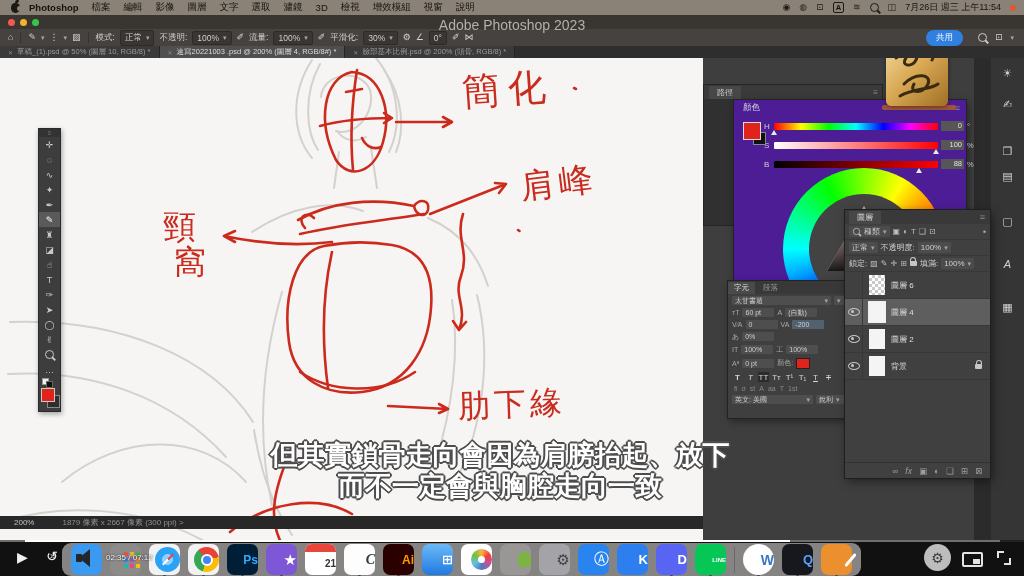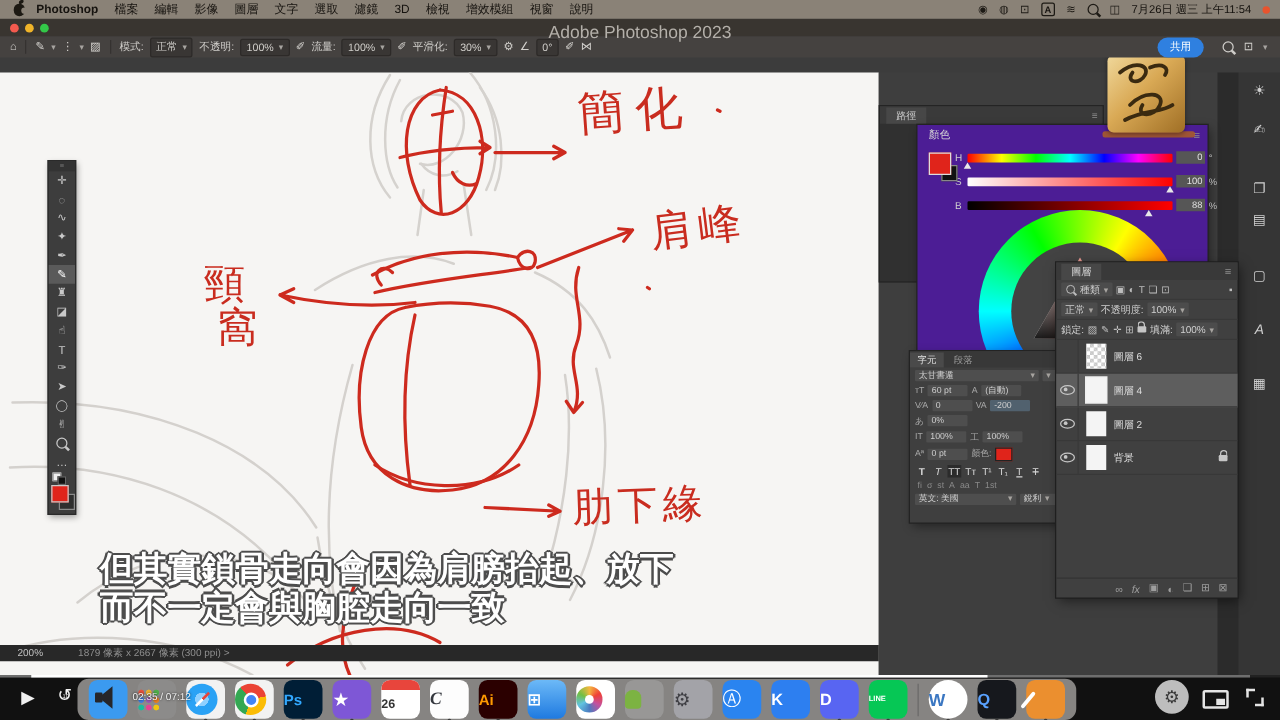--- a/index.html
+++ b/index.html
@@ -131,39 +131,39 @@
   .lname{color:#dedede;}
   .layer .lock{margin-left:auto;margin-right:8px;}
   .lock{width:7px;height:5px;background:#c6c6c6;border-radius:1px;position:relative;display:inline-block;}
   .lock::before{content:'';position:absolute;width:4px;height:4px;border:1px solid #c6c6c6;border-bottom:none;border-radius:3px 3px 0 0;top:-4px;left:0.5px;}
   #lbottom{position:absolute;bottom:0;left:0;width:100%;height:16px;border-top:1px solid #333;
     display:flex;align-items:center;justify-content:flex-end;gap:7px;padding-right:8px;box-sizing:border-box;color:#9e9e9e;font-size:8.5px;}
   
   #goldlogo{left:886px;top:44px;width:62px;height:62px;border-radius:5px;z-index:8;
     background:linear-gradient(135deg,#f0d89b,#d9a955 45%,#a06f25);box-shadow:0 1px 4px rgba(0,0,0,.4);}
   
-  #subtitle{left:80px;top:440px;width:840px;text-align:left;z-index:40;color:#fff;font-weight:bold;
+  #subtitle{left:80px;top:440px;width:840px;text-align:center;z-index:40;color:#fff;font-weight:bold;
     font-size:27px;line-height:31px;
     text-shadow:-2px 0 0 #4d4d4d,2px 0 0 #4d4d4d,0 -2px 0 #4d4d4d,0 2px 0 #4d4d4d,-1px -1px 0 #4d4d4d,1px 1px 0 #4d4d4d,1px -1px 0 #4d4d4d,-1px 1px 0 #4d4d4d;}
   
   #bottombar{left:0;top:540px;width:1024px;height:36px;background:#111;z-index:50;}
   #progress{position:absolute;left:0;top:0;width:100%;height:2px;background:#222;}
   #progress .rest{position:absolute;left:0;top:0;width:1000px;height:2px;background:#6e6e6e;}
   #progress .played{position:absolute;left:25px;top:0;width:765px;height:2px;background:#fff;}
   .pbtn{position:absolute;color:#f0f0f0;}
   #playbtn{left:17px;top:9px;font-size:14px;}
   #replaybtn{left:46px;top:8px;font-size:14px;}
   #replaybtn .n{position:absolute;left:4px;top:6px;font-size:4.5px;}
   #timetxt{position:absolute;left:106px;top:13px;font-size:8px;color:#f4f4f4;z-index:60;text-shadow:0 0 2px #000;}
   #speaker{position:absolute;left:76px;top:8px;width:20px;height:20px;z-index:60;}
   #speaker::before{content:'';position:absolute;left:0;top:6px;width:6px;height:8px;background:#26262a;border-radius:1px;}
   #speaker::after{content:'';position:absolute;left:3px;top:1px;border-top:9px solid transparent;border-bottom:9px solid transparent;border-right:11px solid #26262a;}
   #dock{position:absolute;left:62px;top:3px;height:33px;background:rgba(206,204,200,.62);border-radius:9px;
     display:inline-flex;align-items:center;gap:8px;padding:0 9px;z-index:55;}
-  .dtile{position:relative;width:31px;height:31px;border-radius:7px;display:flex;align-items:center;justify-content:flex-start;
+  .dtile{position:relative;width:31px;height:31px;border-radius:7px;display:flex;align-items:center;justify-content:flex-end;
     font-weight:bold;color:#fff;flex:0 0 auto;}
   .run::after{content:'';position:absolute;bottom:-3px;left:14px;width:3px;height:3px;border-radius:50%;background:#3a3a3a;}
   .dsep{width:1px;height:26px;background:rgba(70,70,70,.45);flex:0 0 auto;}
   .t-finder{background:#3b9af0;}
   .t-launchpad{background:rgba(150,150,150,.4);}
   .lp{width:18px;height:18px;background-image:
     radial-gradient(circle at 3px 3px,#e5533f 2px,transparent 2.6px),
     radial-gradient(circle at 9px 3px,#f0b32f 2px,transparent 2.6px),
     radial-gradient(circle at 15px 3px,#4fae4a 2px,transparent 2.6px),
     radial-gradient(circle at 3px 9px,#3f7fe5 2px,transparent 2.6px),
@@ -287,20 +287,34 @@
     <span class="oic">✐</span>
     <span class="oic">⋈</span>
     <span class="share">共用</span>
     <span class="endicons">
       <span class="mag" style="color:#cfcdc9"></span>
       <span class="oic">⊡</span>
       <span class="caret">▾</span>
     </span>
   </div>
 
+  <div id="tabbar" class="abs">
+    <span class="dtab inactive">
+      <span class="x">✕</span>
+      <span>草稿_(1).psd @ 50% (圖層 10, RGB/8) *</span>
+    </span>
+    <span class="dtab active">
+      <span class="x">✕</span>
+      <span>速寫20221003 .psd @ 200% (圖層 4, RGB/8#) *</span>
+    </span>
+    <span class="dtab inactive">
+      <span class="x">✕</span>
+      <span>臉部基本比例.psd @ 200% (頭骨, RGB/8) *</span>
+    </span>
+  </div>
 
   <div id="canvas" class="abs"></div>
   <svg id="sketch" class="abs" width="703" height="482" viewBox="0 58 703 482">
     <g stroke="#d3d0cc" stroke-width="2" fill="none" stroke-linecap="round" opacity="0.95">
       <path d="M312,60 C290,94 292,134 312,158"></path>
       <path d="M320,64 C303,95 306,132 318,150"></path>
       <path d="M376,58 C398,84 403,124 389,152"></path>
       <path d="M384,70 C403,96 405,130 396,152"></path>
       <path d="M321,97 C323,73 360,67 370,90 C376,112 356,137 336,131"></path>
       <path d="M337,131 C344,141 356,143 366,137"></path>
@@ -653,21 +667,21 @@
       <div class="dtile t-chrome run">
           <span class="chrci"></span>
         </div>
       <div class="dtile t-ps run">
           <span>Ps</span>
         </div>
       <div class="dtile t-star run">
           <span>★</span>
         </div>
       <div class="dtile t-cal">
-          <span>26</span>
+          <span>21</span>
         </div>
       <div class="dtile t-csp run">
           <span>C</span>
         </div>
       <div class="dtile t-ai run">
           <span>Ai</span>
         </div>
       <div class="dtile t-mail">
           <span>⊞</span>
         </div>

